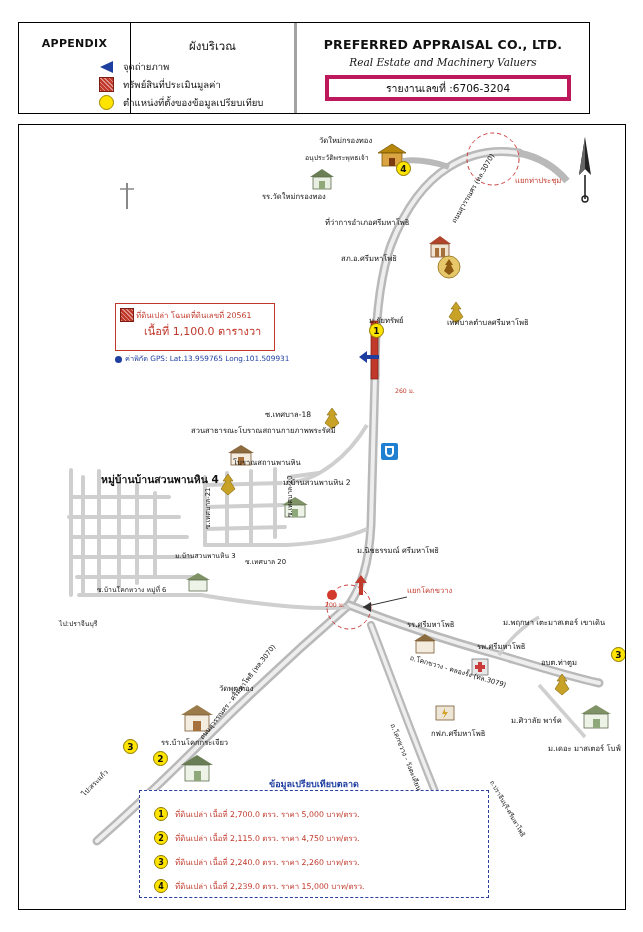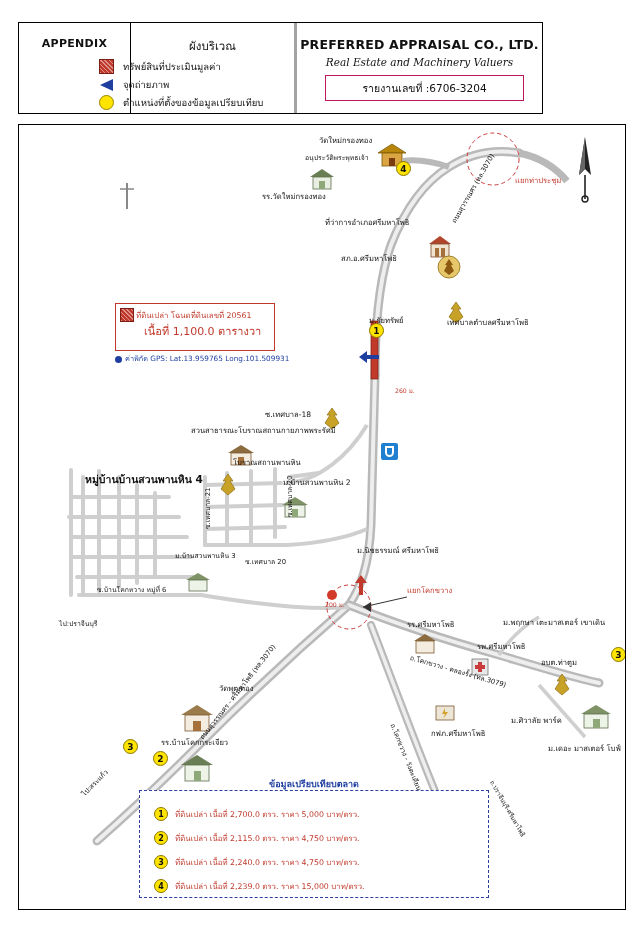--- a/index.html
+++ b/index.html
@@ -18,21 +18,21 @@
   .page {
     position: absolute;
     left: 0; top: 0;
     width: 643px; height: 932px;
   }
 
   
   .header {
     position: absolute;
     left: 18px; top: 22px;
-    width: 525px; height: 92px;
+    width: 572px; height: 92px;
     border: 1px solid #000;
     box-sizing: border-box;
     display: flex;
   }
   .hdr-col-1 {
     width: 112px;
     border-right: 1px solid #000;
     display: flex;
     align-items: flex-start;
     justify-content: center;
@@ -74,21 +74,21 @@
     top: 33px; left: 0; right: 0;
     text-align: center;
     font-size: 10.5px;
     font-style: italic;
     font-family: "DejaVu Serif", serif;
   }
   .report-box {
     position: absolute;
     left: 28px; right: 18px;
     top: 52px; height: 26px;
-    border: 1px solid #be185d;
+    border: 4px solid #be185d;
     box-sizing: border-box;
     display: flex;
     align-items: center;
     justify-content: center;
     font-size: 10.5px;
   }
 
   
   .legend {
     position: absolute;
@@ -301,29 +301,29 @@
       <div class="tagline">Real Estate and Machinery Valuers</div>
       <div class="report-box">
         <span>รายงานเลขที่ :6706-3204</span>
       </div>
     </div>
   </div>
 
   <div class="legend">
     <div class="legend-row">
       <div class="legend-sym">
+          <div class="sym-arrow"></div>
+        </div>
+      <div class="legend-label">จุดถ่ายภาพ</div>
+    </div>
+    <div class="legend-row">
+      <div class="legend-sym">
           <div class="sym-red"></div>
         </div>
       <div class="legend-label">ทรัพย์สินที่ประเมินมูลค่า</div>
-    </div>
-    <div class="legend-row">
-      <div class="legend-sym">
-          <div class="sym-arrow"></div>
-        </div>
-      <div class="legend-label">จุดถ่ายภาพ</div>
     </div>
     <div class="legend-row">
       <div class="legend-sym">
           <div class="sym-circle"></div>
         </div>
       <div class="legend-label">ตำแหน่งที่ตั้งของข้อมูลเปรียบเทียบ</div>
     </div>
   </div>
 
   <div class="map-frame">
@@ -506,21 +506,21 @@
     <div class="mlabel" style="left:243px; top:68px;">รร.วัดใหม่กรองทอง</div>
     <div class="mlabel" style="left:306px; top:94px;">ที่ว่าการอำเภอศรีมหาโพธิ</div>
     <div class="mlabel" style="left:322px; top:130px;">สภ.อ.ศรีมหาโพธิ</div>
     <div class="mlabel" style="left:428px; top:194px;">เทศบาลตำบลศรีมหาโพธิ</div>
     <div class="mlabel" style="left:350px; top:192px;">ม.รัยทรัพย์</div>
     <div class="mlabel red" style="left:496px; top:52px;">แยกท่าประชุม</div>
     <div class="mlabel red xs" style="left:376px; top:262px;">260 ม.</div>
     <div class="mlabel" style="left:246px; top:286px;">ซ.เทศบาล-18</div>
     <div class="mlabel" style="left:172px; top:302px;">สวนสาธารณะโบราณสถานกายภาพพระรัศมี</div>
     <div class="mlabel" style="left:214px; top:334px;">โบราณสถานพานหิน</div>
-    <div class="mlabel big" style="left:66px; top:348px;">หมู่บ้านบ้านสวนพานหิน 4</div>
+    <div class="mlabel big" style="left:66px; top:348px;padding-left:16px;">หมู่บ้านบ้านสวนพานหิน 4</div>
     <div class="mlabel" style="left:252px; top:354px;margin-left:12px;">ม.บ้านสวนพานหิน 2</div>
     <div class="mlabel sm rot" style="left:186px; top:404px; transform:rotate(-90deg);">ซ.เทศบาล-21</div>
     <div class="mlabel sm" style="left:226px; top:434px;">ซ.เทศบาล 20</div>
     <div class="mlabel sm rot" style="left:268px; top:392px; transform:rotate(-90deg);">ซ.เทศบาล-20</div>
     <div class="mlabel sm" style="left:156px; top:428px;">ม.บ้านสวนพานหิน 3</div>
     <div class="mlabel sm" style="left:78px; top:462px;">ซ.บ้านโคกหวาง หมู่ที่ 6</div>
     <div class="mlabel sm" style="left:40px; top:496px;">ไป:ปราจีนบุรี</div>
     <div class="mlabel" style="left:338px; top:422px;">ม.นิชธรรมณ์ ศรีมหาโพธิ</div>
     <div class="mlabel red" style="left:388px; top:462px;">แยกโคกขวาง</div>
     <div class="mlabel red xs" style="left:306px; top:476px;">200 ม.</div>
@@ -552,21 +552,21 @@
       <div class="cmp-row" style="top:16px;">
         <span class="mk">1</span>
         <span>ที่ดินเปล่า เนื้อที่ 2,700.0 ตรว. ราคา 5,000 บาท/ตรว.</span>
       </div>
       <div class="cmp-row" style="top:40px;">
         <span class="mk">2</span>
         <span>ที่ดินเปล่า เนื้อที่ 2,115.0 ตรว. ราคา 4,750 บาท/ตรว.</span>
       </div>
       <div class="cmp-row" style="top:64px;">
         <span class="mk">3</span>
-        <span>ที่ดินเปล่า เนื้อที่ 2,240.0 ตรว. ราคา 4,750 บาท/ตรว.</span>
+        <span>ที่ดินเปล่า เนื้อที่ 2,240.0 ตรว. ราคา 2,260 บาท/ตรว.</span>
       </div>
       <div class="cmp-row" style="top:88px;">
         <span class="mk">4</span>
         <span>ที่ดินเปล่า เนื้อที่ 2,239.0 ตรว. ราคา 15,000 บาท/ตรว.</span>
       </div>
     </div>
 
     <svg class="compass" viewBox="0 0 44 68">
       <polygon points="22,2 28,40 22,34 16,40" fill="#222"></polygon>
       <polygon points="22,2 22,34 16,40" fill="#666"></polygon>

